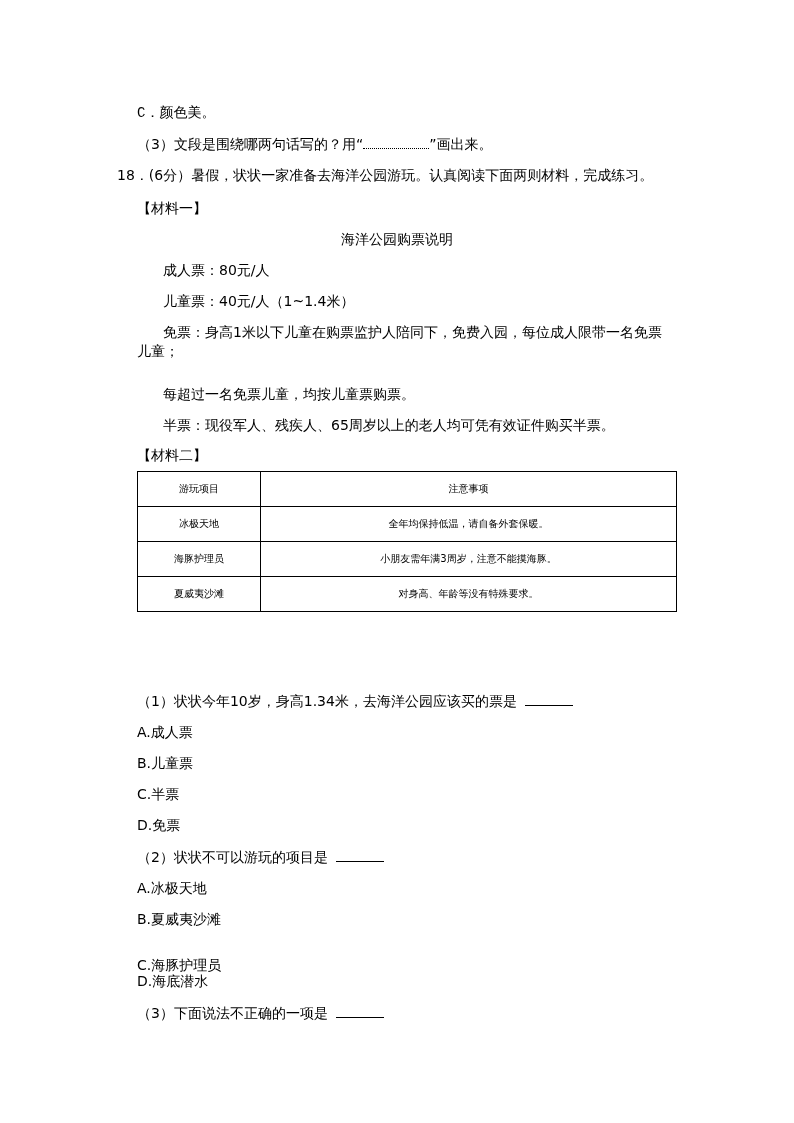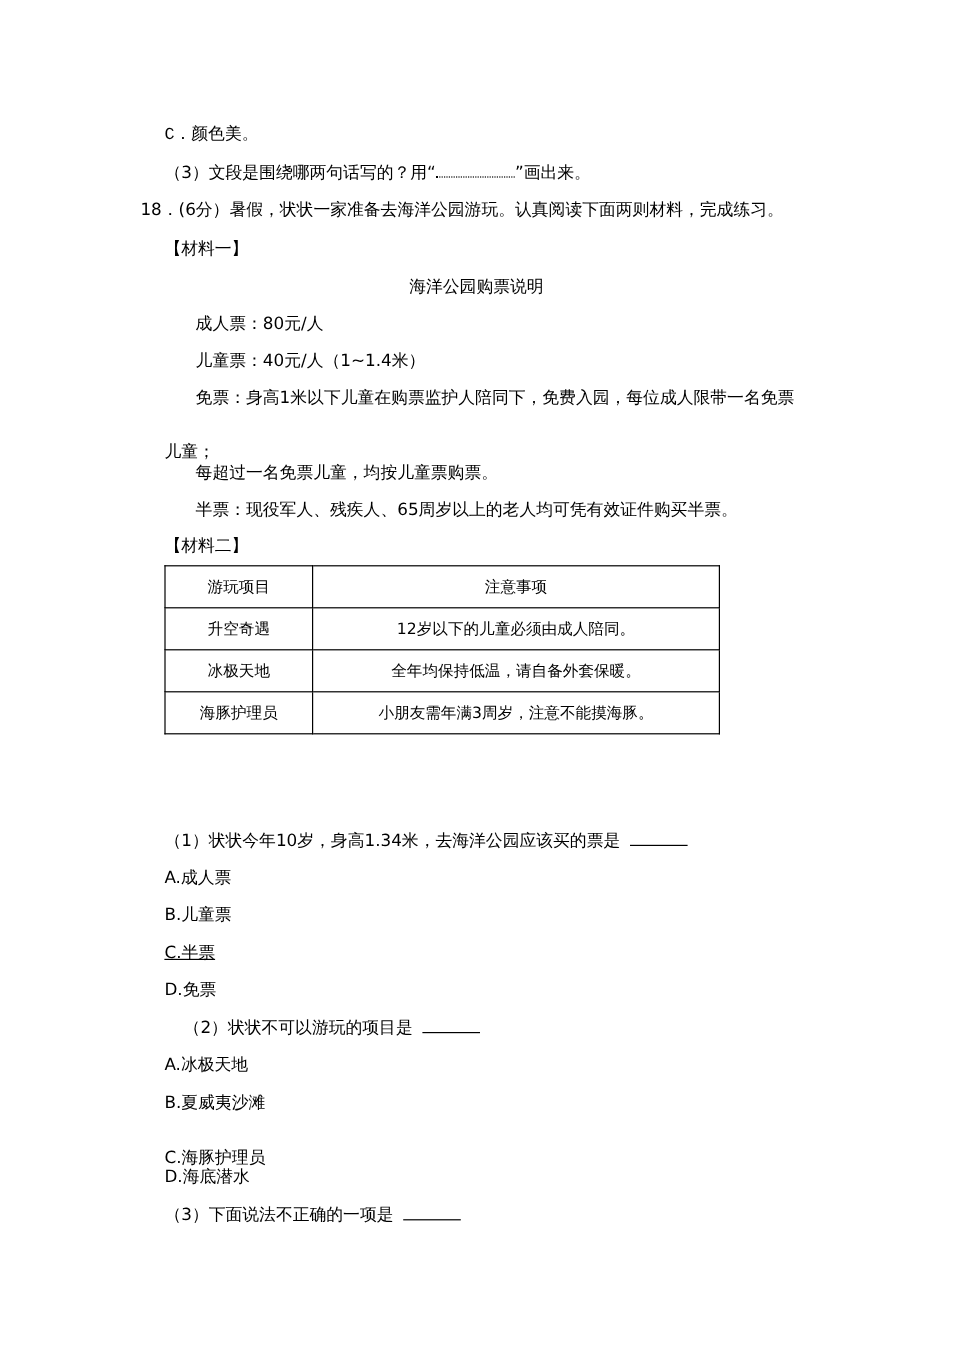--- a/index.html
+++ b/index.html
@@ -2,73 +2,73 @@
 <html><head>
 <meta charset="utf-8">
 <style>
   html, body { margin: 0; padding: 0; background: #ffffff; }
   body { width: 794px; height: 1123px; position: relative; overflow: hidden;
          font-family: "DejaVu Sans", "Liberation Sans", sans-serif; color: #000; }
   .line { position: absolute; font-size: 14px; line-height: 18px; white-space: nowrap; }
   .center { text-align: center; }
   .wavy { display: inline-block; width: 66px; border-bottom: 1px dotted #000; height: 10px; vertical-align: baseline; }
   .blank { display: inline-block; width: 48px; border-bottom: 1px solid #000; height: 12px; margin-left: 8px; vertical-align: baseline; }
-  table.notes { position: absolute; left: 137px; top: 471px; width: 463px; border-collapse: collapse; font-size: 13px; }
+  table.notes { position: absolute; left: 137px; top: 471px; width: 540px; border-collapse: collapse; font-size: 10px; }
   table.notes td { border: 1.5px solid #000; height: 34px; padding: 0; text-align: center; vertical-align: middle; }
   table.notes td.c1 { width: 122px; }
 </style>
 </head>
 <body>
 
 <div class="line" style="left:137px;top:104px;font-family:Liberation Mono, monospace;">C．颜色美。</div>
 <div class="line" style="left:137px;top:135px;">
   <span>（3）文段是围绕哪两句话写的？用“</span><span class="wavy"></span><span>”画出来。</span>
 </div>
 <div class="line" style="left:117px;top:166px;">18．(6分）暑假，状状一家准备去海洋公园游玩。认真阅读下面两则材料，完成练习。</div>
 
 <div class="line" style="left:137px;top:199px;">【材料一】</div>
 <div class="line center" style="left:0;width:794px;top:230px;">海洋公园购票说明</div>
 <div class="line" style="left:163px;top:261px;">成人票：80元/人</div>
 <div class="line" style="left:163px;top:292px;">儿童票：40元/人（1~1.4米）</div>
 <div class="line" style="left:163px;top:323px;">免票：身高1米以下儿童在购票监护人陪同下，免费入园，每位成人限带一名免票</div>
-<div class="line" style="left:137px;top:368px;text-align:right;">儿童；</div>
+<div class="line" style="left:137px;top:342px;text-align:right;">儿童；</div>
 <div class="line" style="left:163px;top:385px;">每超过一名免票儿童，均按儿童票购票。</div>
 <div class="line" style="left:163px;top:416px;">半票：现役军人、残疾人、65周岁以上的老人均可凭有效证件购买半票。</div>
 <div class="line" style="left:137px;top:446px;">【材料二】</div>
 
 <table class="notes">
   <tbody>
       <tr>
     <td class="c1">游玩项目</td>
     <td>注意事项</td>
   </tr>
   <tr>
-    <td class="c1">升空奇遇</td>
-    <td>12岁以下的儿童必须由成人陪同。</td>
-  </tr>
-  <tr>
     <td class="c1">冰极天地</td>
     <td>全年均保持低温，请自备外套保暖。</td>
   </tr>
   <tr>
     <td class="c1">海豚护理员</td>
     <td>小朋友需年满3周岁，注意不能摸海豚。</td>
+  </tr>
+  <tr>
+    <td class="c1">夏威夷沙滩</td>
+    <td>对身高、年龄等没有特殊要求。</td>
   </tr>
 </tbody>
   </table>
 
 <div class="line" style="left:137px;top:692px;">
   <span>（1）状状今年10岁，身高1.34米，去海洋公园应该买的票是</span><span class="blank"></span>
 </div>
 <div class="line" style="left:137px;top:723px;">A.成人票</div>
 <div class="line" style="left:137px;top:754px;">B.儿童票</div>
-<div class="line" style="left:137px;top:785px;text-decoration:underline;">C.半票</div>
+<div class="line" style="left:137px;top:785px;">C.半票</div>
 <div class="line" style="left:137px;top:816px;">D.免票</div>
 
-<div class="line" style="left:137px;top:848px;margin-left:16px;">
+<div class="line" style="left:137px;top:848px;">
   <span>（2）状状不可以游玩的项目是</span><span class="blank"></span>
 </div>
 <div class="line" style="left:137px;top:879px;">A.冰极天地</div>
 <div class="line" style="left:137px;top:910px;">B.夏威夷沙滩</div>
 <div class="line" style="left:137px;top:941px;margin-top:15px;">C.海豚护理员</div>
 <div class="line" style="left:137px;top:972px;">D.海底潜水</div>
 
 <div class="line" style="left:137px;top:1004px;">
   <span>（3）下面说法不正确的一项是</span><span class="blank"></span>
 </div>

